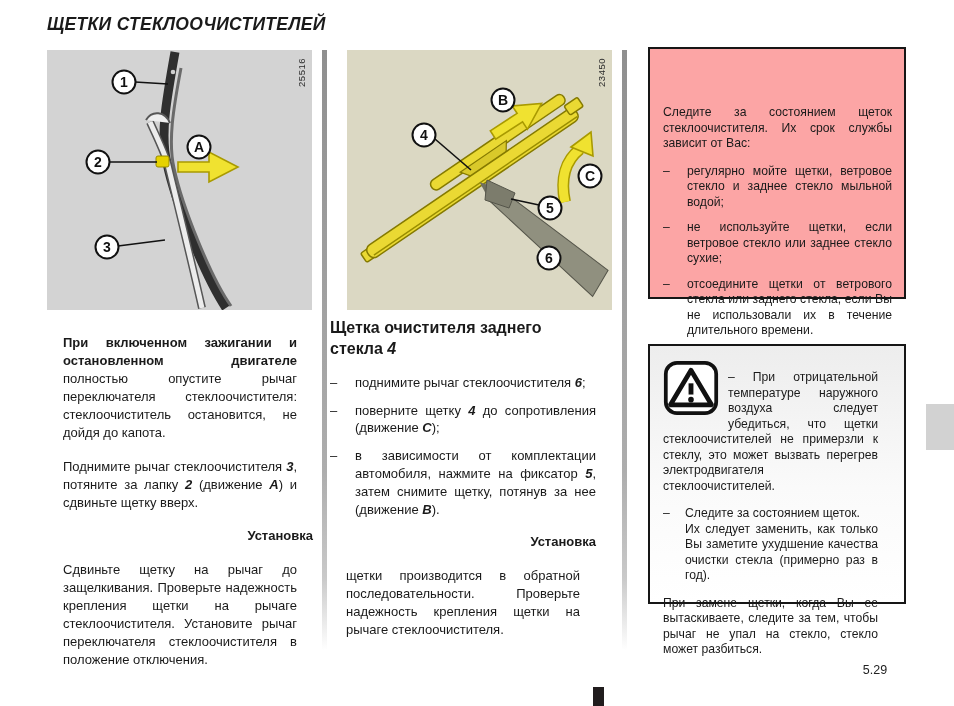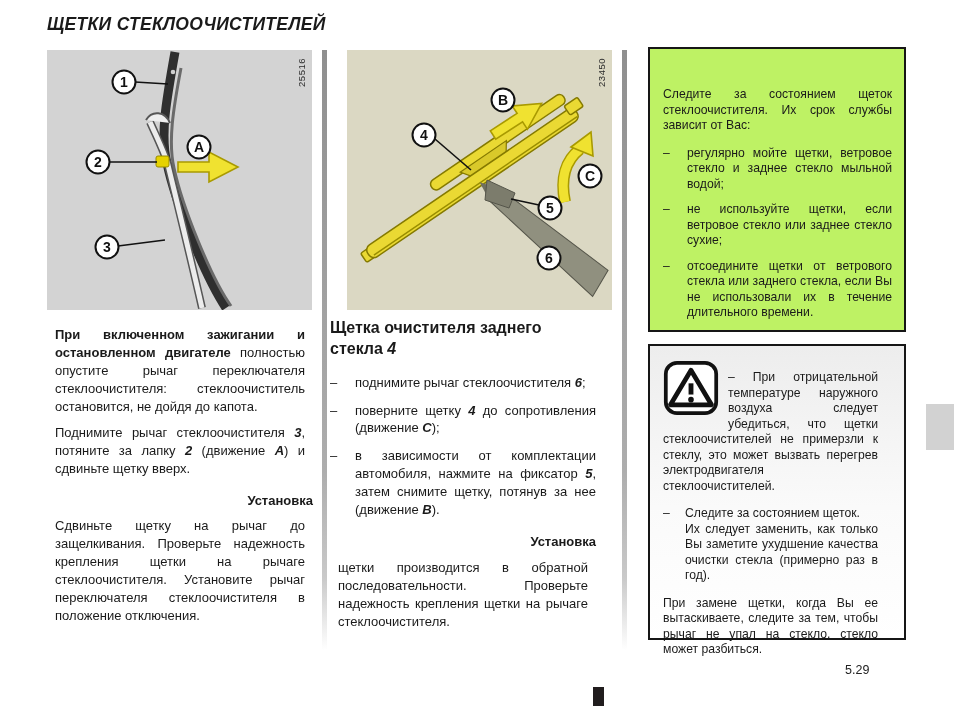--- a/index.html
+++ b/index.html
@@ -15,48 +15,48 @@
   .fig-num{position:absolute;top:8px;right:5px;writing-mode:vertical-rl;transform:rotate(180deg);
            font-size:9.5px;color:#2b2b2b;letter-spacing:.5px;}
   .figure svg{position:absolute;left:0;top:0;}
   .callout-text{font-size:14px;font-weight:bold;fill:#111;}
   
   .col{font-size:13px;line-height:1.38;text-align:justify;}
   #colL{left:47px;top:318px;width:266px;}
   #colM{left:330px;top:318px;width:266px;}
   h2.colhead{font-size:16px;line-height:1.3;margin:0 0 14px 0;text-align:left;}
   h2.colhead .ref{font-style:italic;}
-  .col p{margin:8px;}
+  .col p{margin:16px;}
   .ref{font-weight:bold;font-style:italic;}
   .subhead{font-weight:bold;margin-top:14px;margin-bottom:2px;text-align:right;}
   .blist .bitem{display:flex;margin-bottom:10px;}
   .blist .dash{flex:0 0 25px;}
   .blist .btxt{flex:1;text-align:justify;}
   
-  #box1{left:648px;top:47px;width:258px;height:285px;border:2px solid #161616;box-sizing:border-box;
-        padding:26px 12px 0 13px;font-size:12.2px;line-height:1.27;text-align:justify;background:#bef264;}
-  #box2{left:648px;top:344px;width:258px;height:296px;border:2px solid #161616;box-sizing:border-box;
+  #box1{left:648px;top:47px;width:258px;height:252px;border:2px solid #161616;box-sizing:border-box;
+        padding:44px 12px 0 13px;font-size:12.2px;line-height:1.27;text-align:justify;background:#fca5a5;}
+  #box2{left:648px;top:344px;width:258px;height:260px;border:2px solid #161616;box-sizing:border-box;
         padding:12px 26px 0 13px;font-size:12.2px;line-height:1.27;text-align:justify;
         background:linear-gradient(#ededed,#fafafa 55%,#ffffff);}
   #box1 .bitem{display:flex;margin-top:10px;}
   #box1 .dash{flex:0 0 24px;}
   #box1 .btxt{flex:1;text-align:justify;}
   .warnicon{float:left;width:56px;height:56px;margin:2px 9px 4px 0;}
   #box2 .bitem{display:flex;margin-top:12px;}
   #box2 .dash{flex:0 0 22px;}
   #box2 .btxt{flex:1;text-align:justify;}
   #box2 .note{}
   
   .vdivider{top:50px;width:5px;height:600px;
             background:linear-gradient(#8f8f8f 0%,#adadad 70%,#c9c9c9 88%,rgba(201,201,201,0) 100%);}
   #div1{left:322px;}
   #div2{left:622px;}
   #edge-tab{left:926px;top:404px;width:28px;height:46px;background:#d2d2d2;}
   #reg-mark{left:593px;top:687px;width:11px;height:19px;background:#211d1e;}
-  #page-num{left:845px;top:663px;width:60px;text-align:left;font-size:12.5px;color:#222;}
+  #page-num{left:845px;top:663px;width:60px;text-align:center;font-size:12.5px;color:#222;}
 </style>
 </head>
 <body>
 
 <div id="page">
 
   <div id="title" class="abs">ЩЕТКИ СТЕКЛООЧИСТИТЕЛЕЙ</div>
 
   <div id="fig1" class="abs figure">
     <svg width="265" height="260" viewBox="0 0 265 260">

